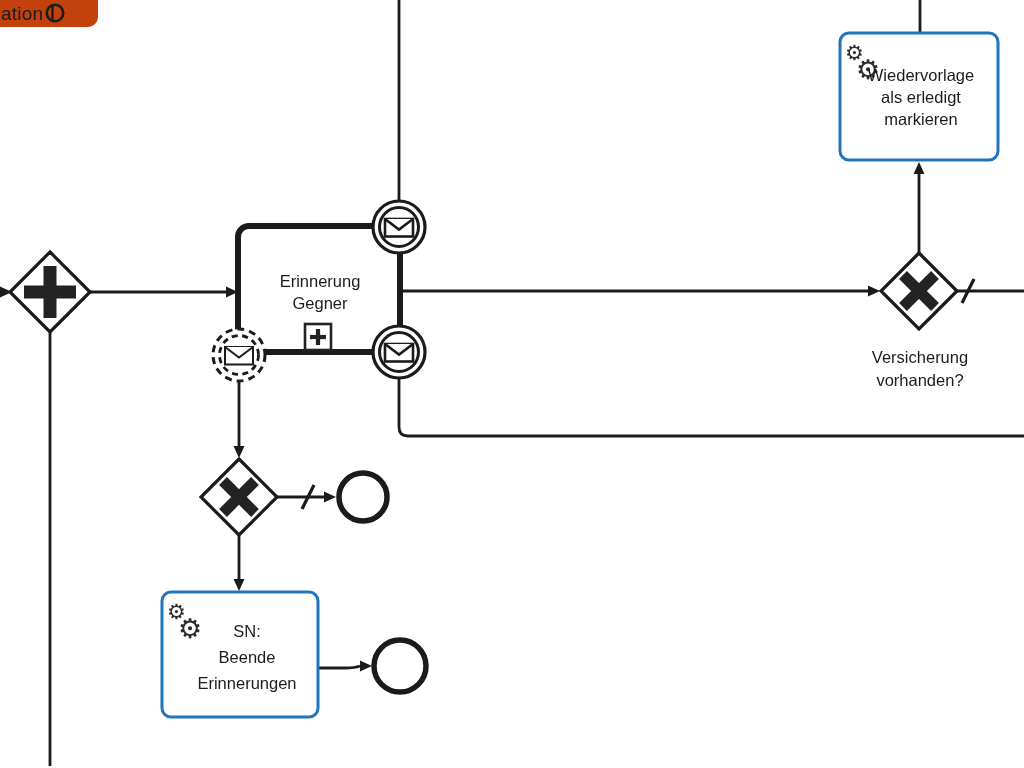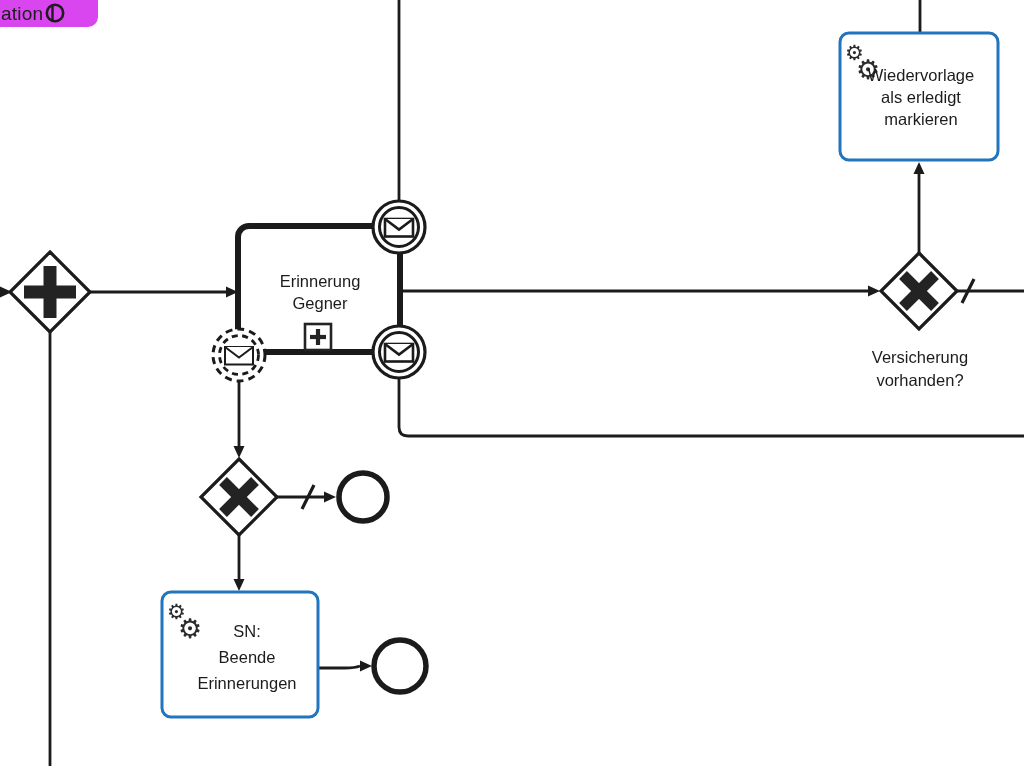--- a/index.html
+++ b/index.html
@@ -9,21 +9,21 @@
     background: #ffffff;
     font-family: "Liberation Sans", sans-serif;
   }
   #stage { position: relative; width: 1024px; height: 768px; }
   #canvas-svg { position: absolute; left: 0; top: 0; }
 
   
   .chip {
     position: absolute; left: 0; top: 0;
     width: 97px; height: 27px;
-    background: #d946ef;
+    background: #c2410c;
     border-radius: 0 0 10px 0;
     display: flex; align-items: center;
     padding-left: 1px;
     color: #1d1d1d;
     font-size: 19px;
     line-height: 27px;
     z-index: 5;
   }
   .chip .chip-label { letter-spacing: 0.2px; }
 

